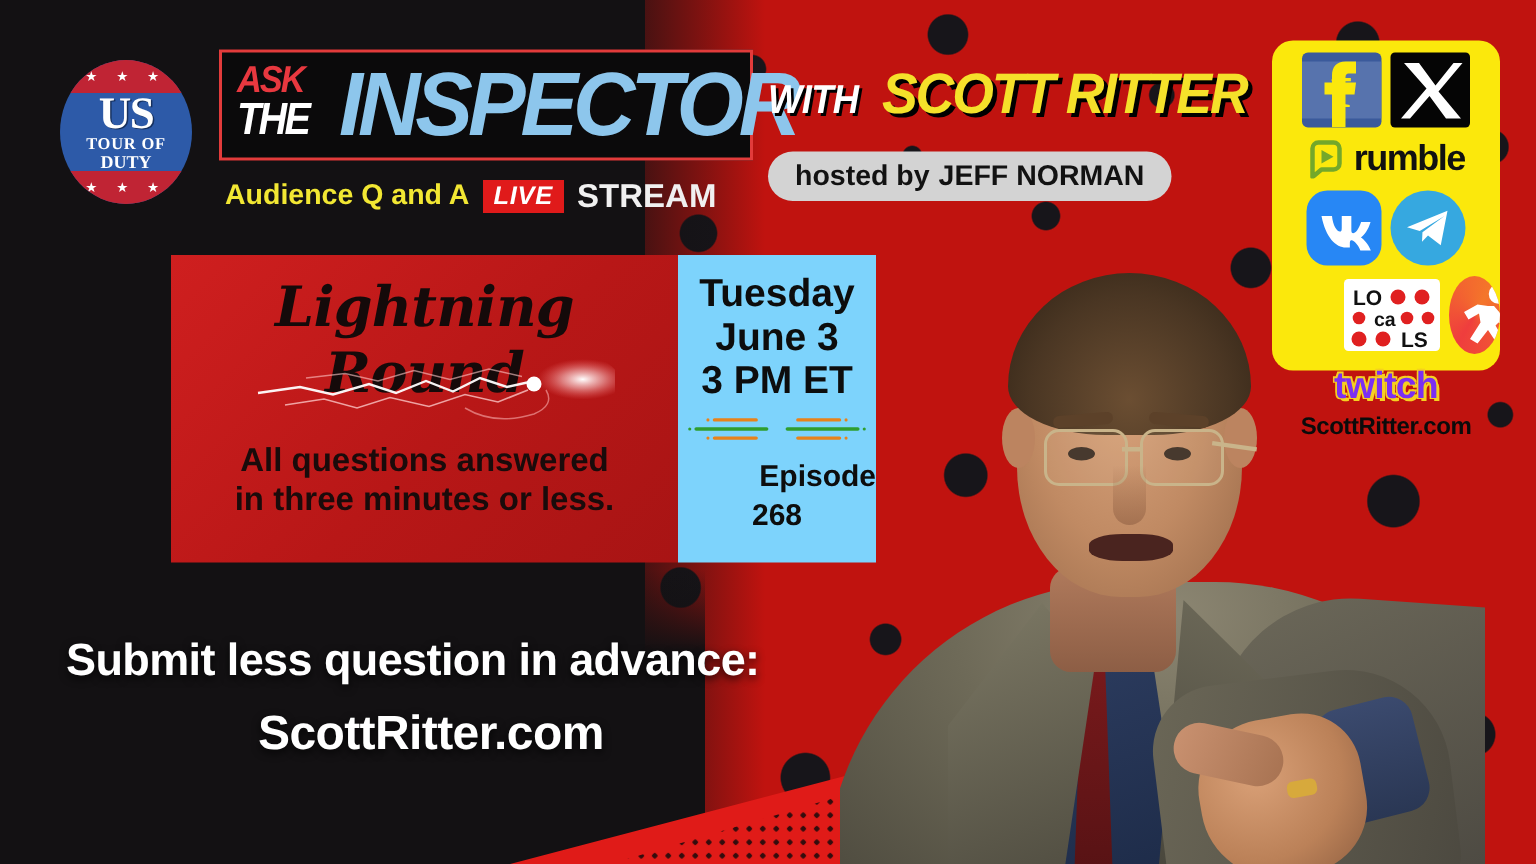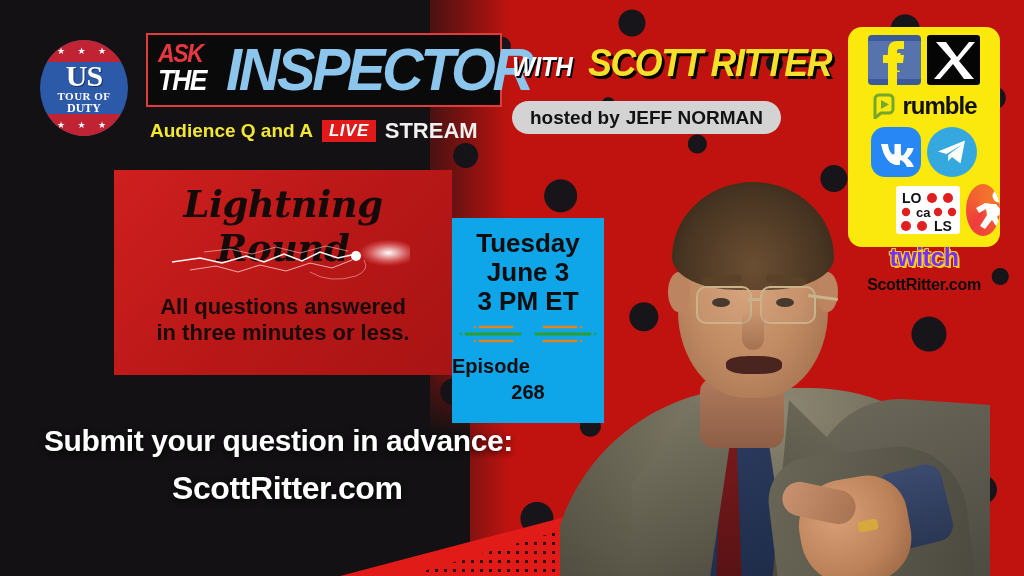--- a/index.html
+++ b/index.html
@@ -220,29 +220,28 @@
     position:absolute;left:0;top:12px;width:100%;text-align:center;
     color:#150a0a;font-family:"DejaVu Serif",serif;font-style:italic;font-weight:700;
     font-size:37px;letter-spacing:-.5px;
   }
   .rp-bolt{position:absolute;left:46px;top:62px;width:250px;height:52px;}
   .rp-l1{color:#1a0b0b;font-size:22px;font-weight:700;line-height:26px;text-align:center;position:absolute;left:0;top:124px;width:100%;}
   .rp-l2{color:#1a0b0b;font-size:22px;font-weight:700;line-height:26px;text-align:center;position:absolute;left:0;top:150px;width:100%;}
 
   
   .datepanel{
-    position:absolute;left:452px;top:170px;width:152px;height:205px;
-    background:#0ea5e9;
-    margin-top:48px;
+    position:absolute;left:452px;top:170px;width:132px;height:205px;
+    background:#7dd3fc;
   }
   .dp-line{
     width:100%;text-align:center;color:#0d0d0d;font-weight:700;font-size:26px;line-height:29px;
   }
   .dp-lines{position:absolute;left:0;top:103px;width:100%;height:26px;}
-  .dp-ep{position:absolute;left:0;top:137px;width:100%;text-align:left;color:#0d0d0d;font-weight:700;font-size:20px;}
+  .dp-ep{position:absolute;left:0;top:137px;width:100%;text-align:right;color:#0d0d0d;font-weight:700;font-size:20px;}
   .dp-num{position:absolute;left:0;top:163px;width:100%;text-align:center;color:#0d0d0d;font-weight:700;font-size:20px;}
   .dp-top{position:absolute;left:0;top:11px;width:100%;}
 
   
   .social{
     position:absolute;left:848px;top:27px;width:152px;height:220px;
     background:#fbe80c;border-radius:14px;
   }
   .s-row{display:flex;justify-content:center;align-items:center;gap:6px;}
 
@@ -459,16 +458,16 @@
           <path d="M26 20h4l6 7 8 3-2 5-9-4-2 2 5 9-4 3-6-9-7 9-5-3 7-11-1-6-7 4-3-5 9-5z" fill="#ffffff"></path>
         </svg>
       </div>
     </div>
 
     <div class="twitch" style="padding-top:7px;">twitch</div>
 
     <div class="sr-url" style="padding-top:4px;">ScottRitter.com</div>
   </div>
 
-  <div class="cta1">Submit your question in advance:</div>
+  <div class="cta1">Submit less question in advance:</div>
   <div class="cta2">ScottRitter.com</div>
 
 </div>
 
 </body></html>

